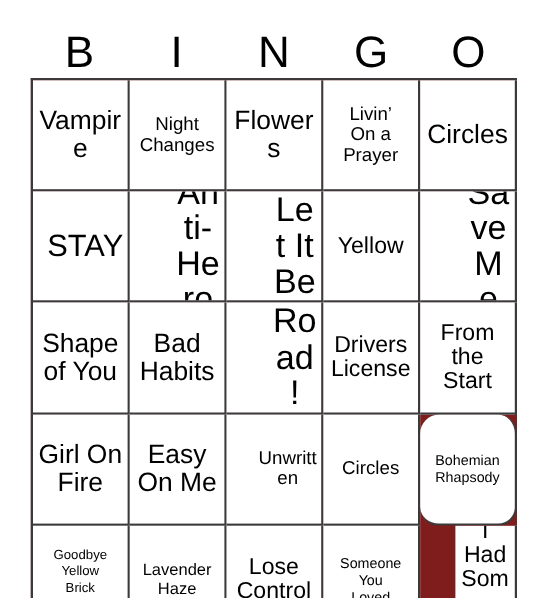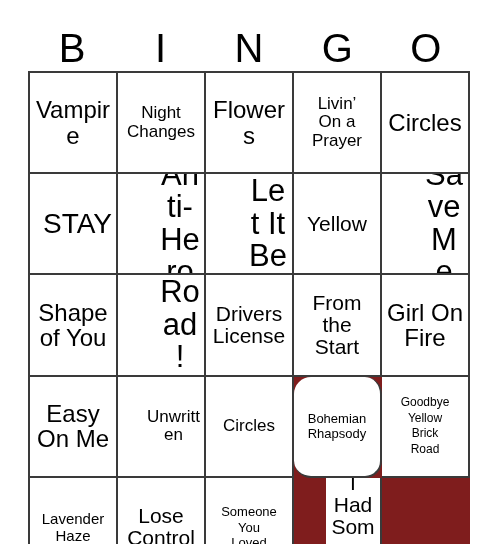--- a/index.html
+++ b/index.html
@@ -139,20 +139,23 @@
         <span class="cell-text sz-md">Yellow</span>
       </div>
     <div class="bingo-cell" style="border-right-color: rgb(58, 58, 58); border-bottom-color: rgb(58, 58, 58);">
         <span class="cell-text sz-xxl">Save<br>Me</span>
       </div>
 
     <div class="bingo-cell" style="border-right-color: rgb(58, 58, 58); border-bottom-color: rgb(58, 58, 58);">
         <span class="cell-text sz-lg">Shape<br>of You</span>
       </div>
     <div class="bingo-cell" style="border-right-color: rgb(58, 58, 58); border-bottom-color: rgb(58, 58, 58);">
+        <span class="cell-text sz-lg">Bad<br>Habits</span>
+      </div>
+    <div class="bingo-cell" style="border-right-color: rgb(58, 58, 58); border-bottom-color: rgb(58, 58, 58);">
         <span class="cell-text sz-xxl">Road!</span>
       </div>
     <div class="bingo-cell" style="border-right-color: rgb(58, 58, 58); border-bottom-color: rgb(58, 58, 58);">
         <span class="cell-text sz-md">Drivers<br>License</span>
       </div>
     <div class="bingo-cell" style="border-right-color: rgb(58, 58, 58); border-bottom-color: rgb(58, 58, 58);">
         <span class="cell-text sz-md">From<br>the<br>Start</span>
       </div>
 
     <div class="bingo-cell" style="border-right-color: rgb(58, 58, 58); border-bottom-color: rgb(58, 58, 58);">

